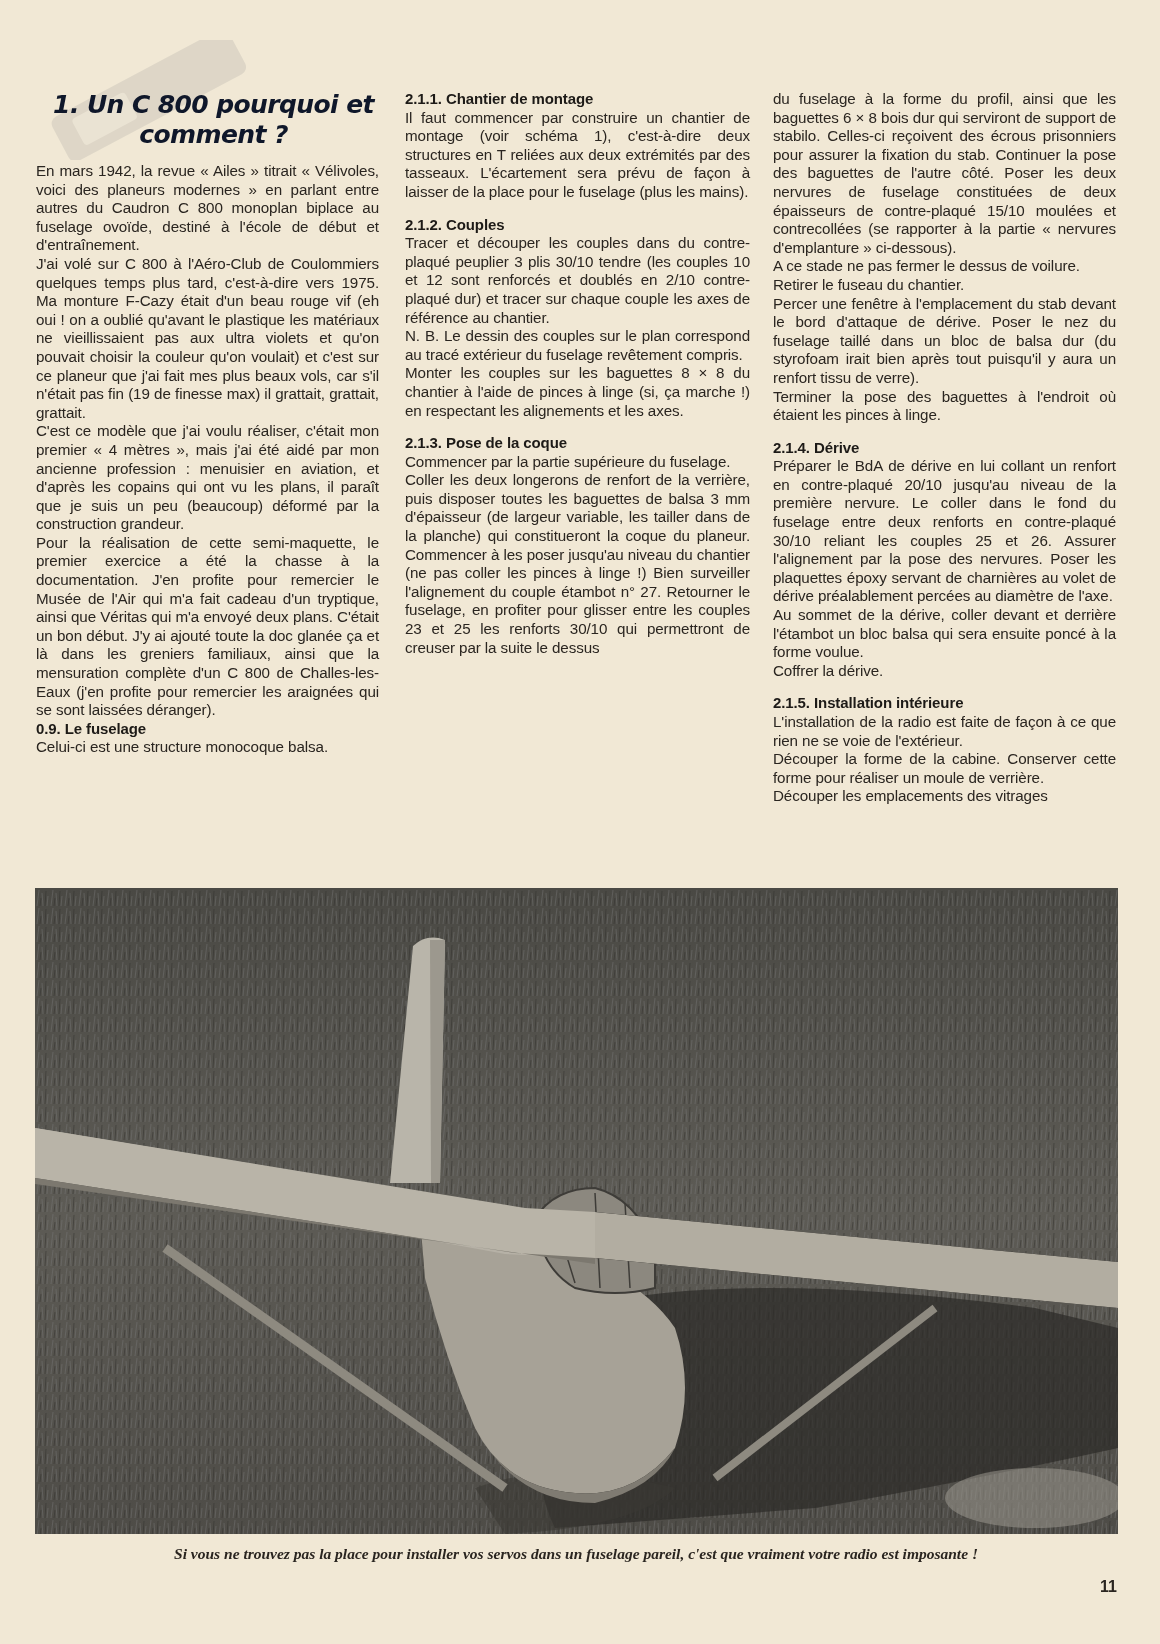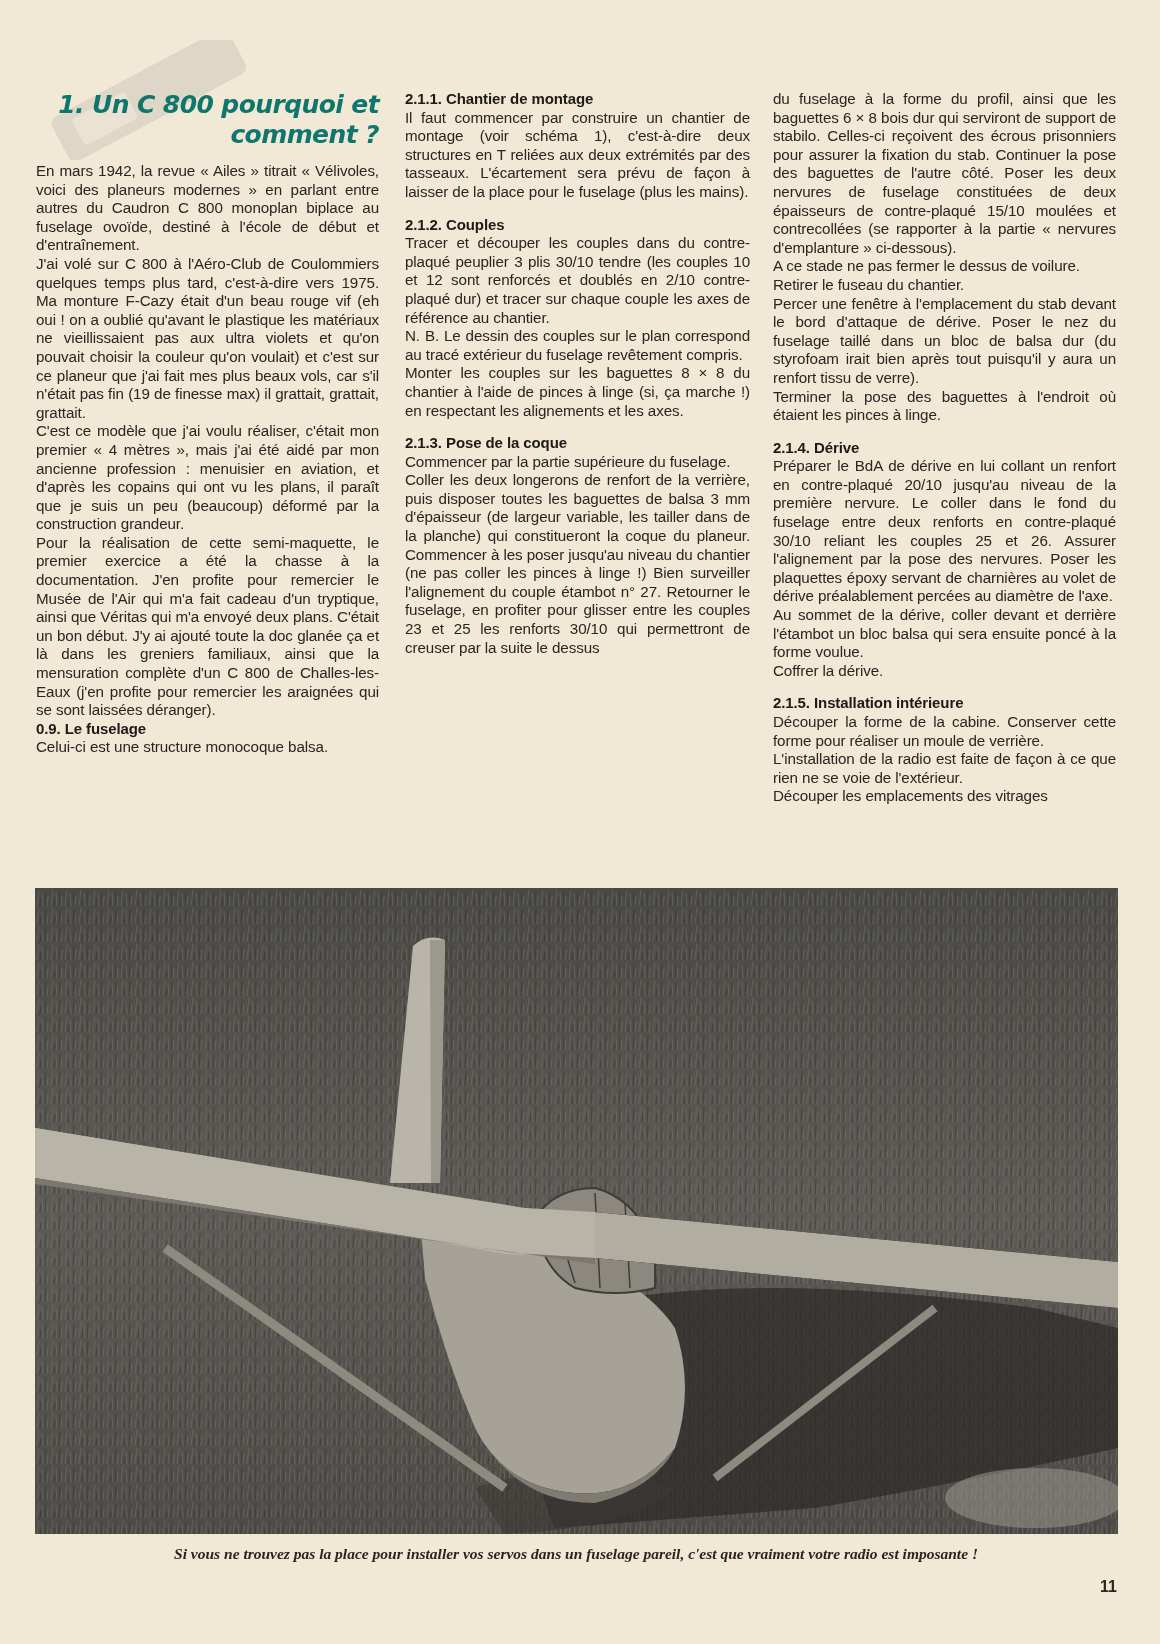--- a/index.html
+++ b/index.html
@@ -16,23 +16,23 @@
     text-align:justify;
     letter-spacing:-0.1px;
   }
   #col1 { left:36px; width:343px; top:88px; }
   #col2 { left:405px; width:345px; top:90px; }
   #col3 { left:773px; width:343px; top:90px; }
   .h1 {
     font-family:"DejaVu Sans", sans-serif;
     font-weight:bold; font-style:italic;
     font-size:25px; line-height:30px;
-    color:#0f766e; margin:2px 0 12px 12px;
+    color:#0f172a; margin:2px 0 12px 12px;
     letter-spacing:-0.6px;
-    text-align:right;
+    text-align:center;
   }
   .h1.second { margin-top:38px; margin-bottom:10px; }
   .h2 {
     font-weight:bold; font-size:15px; line-height:18.6px;
     color:#1d1a17; text-align:left;
   }
   .gap { margin-top:14px; }
   p { margin:0; }
   .photo {
     position:absolute; left:35px; top:888px; width:1083px; height:646px;
@@ -90,22 +90,22 @@
   <p>du fuselage à la forme du profil, ainsi que les baguettes 6 × 8 bois dur qui serviront de support de stabilo. Celles-ci reçoivent des écrous prisonniers pour assurer la fixation du stab. Continuer la pose des baguettes de l'autre côté. Poser les deux nervures de fuselage constituées de deux épaisseurs de contre-plaqué 15/10 moulées et contrecollées (se rapporter à la partie « nervures d'emplanture » ci-dessous).</p>
   <p>A ce stade ne pas fermer le dessus de voilure.</p>
   <p>Retirer le fuseau du chantier.</p>
   <p>Percer une fenêtre à l'emplacement du stab devant le bord d'attaque de dérive. Poser le nez du fuselage taillé dans un bloc de balsa dur (du styrofoam irait bien après tout puisqu'il y aura un renfort tissu de verre).</p>
   <p>Terminer la pose des baguettes à l'endroit où étaient les pinces à linge.</p>
   <div class="h2 gap">2.1.4. Dérive</div>
   <p>Préparer le BdA de dérive en lui collant un renfort en contre-plaqué 20/10 jusqu'au niveau de la première nervure. Le coller dans le fond du fuselage entre deux renforts en contre-plaqué 30/10 reliant les couples 25 et 26. Assurer l'alignement par la pose des nervures. Poser les plaquettes époxy servant de charnières au volet de dérive préalablement percées au diamètre de l'axe.</p>
   <p>Au sommet de la dérive, coller devant et derrière l'étambot un bloc balsa qui sera ensuite poncé à la forme voulue.</p>
   <p>Coffrer la dérive.</p>
   <div class="h2 gap">2.1.5. Installation intérieure</div>
+  <p>L'installation de la radio est faite de façon à ce que rien ne se voie de l'extérieur.</p>
   <p>Découper la forme de la cabine. Conserver cette forme pour réaliser un moule de verrière.</p>
-  <p>L'installation de la radio est faite de façon à ce que rien ne se voie de l'extérieur.</p>
   <p>Découper les emplacements des vitrages</p>
 </div>
 
 <div class="photo">
   <svg width="1083" height="646" viewBox="0 0 1083 646">
     <defs>
       <linearGradient id="grass" x1="0" y1="0" x2="0" y2="1">
         <stop offset="0" stop-color="#4a4944"></stop>
         <stop offset="0.5" stop-color="#5d5b55"></stop>
         <stop offset="1" stop-color="#4e4c47"></stop>

